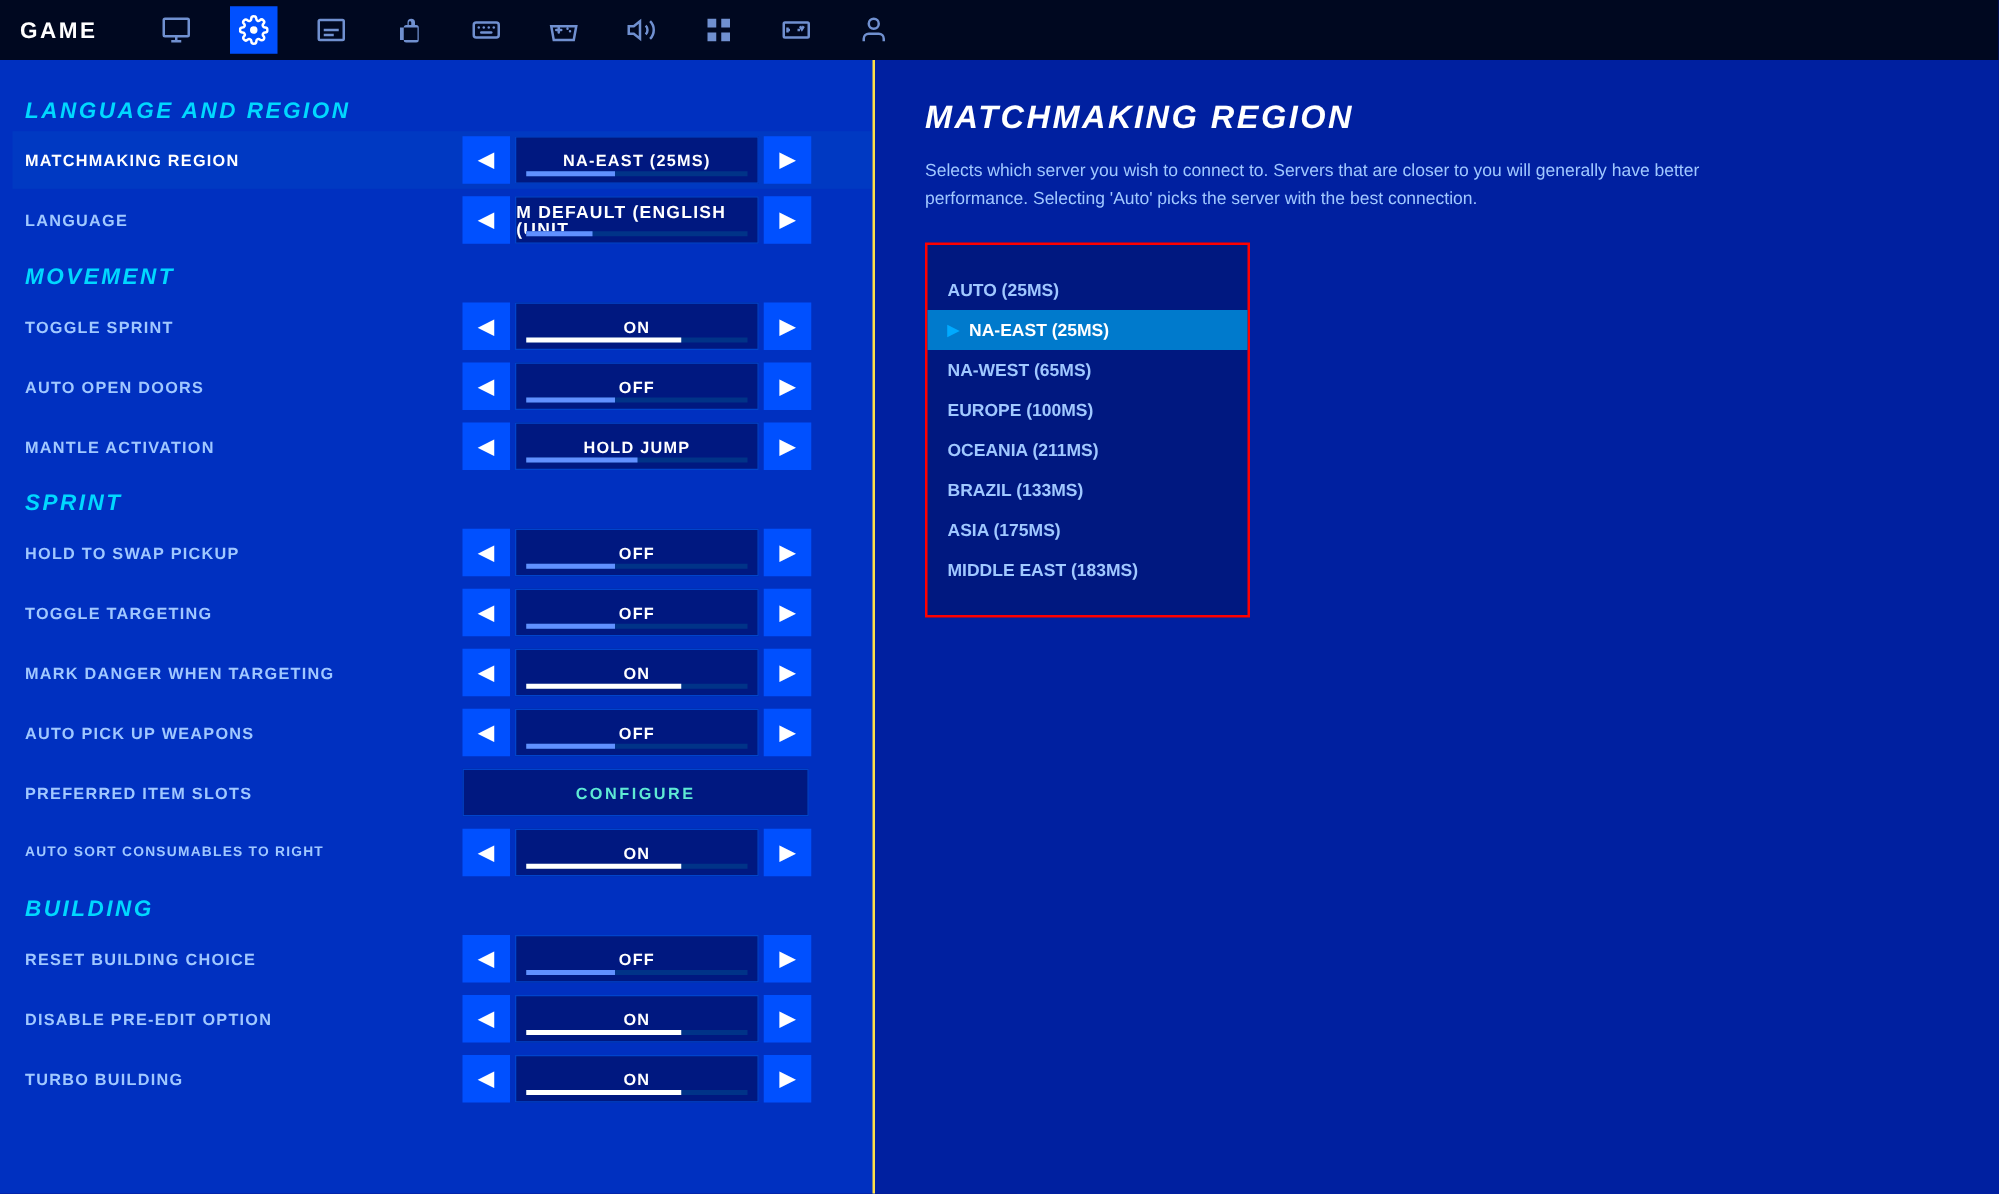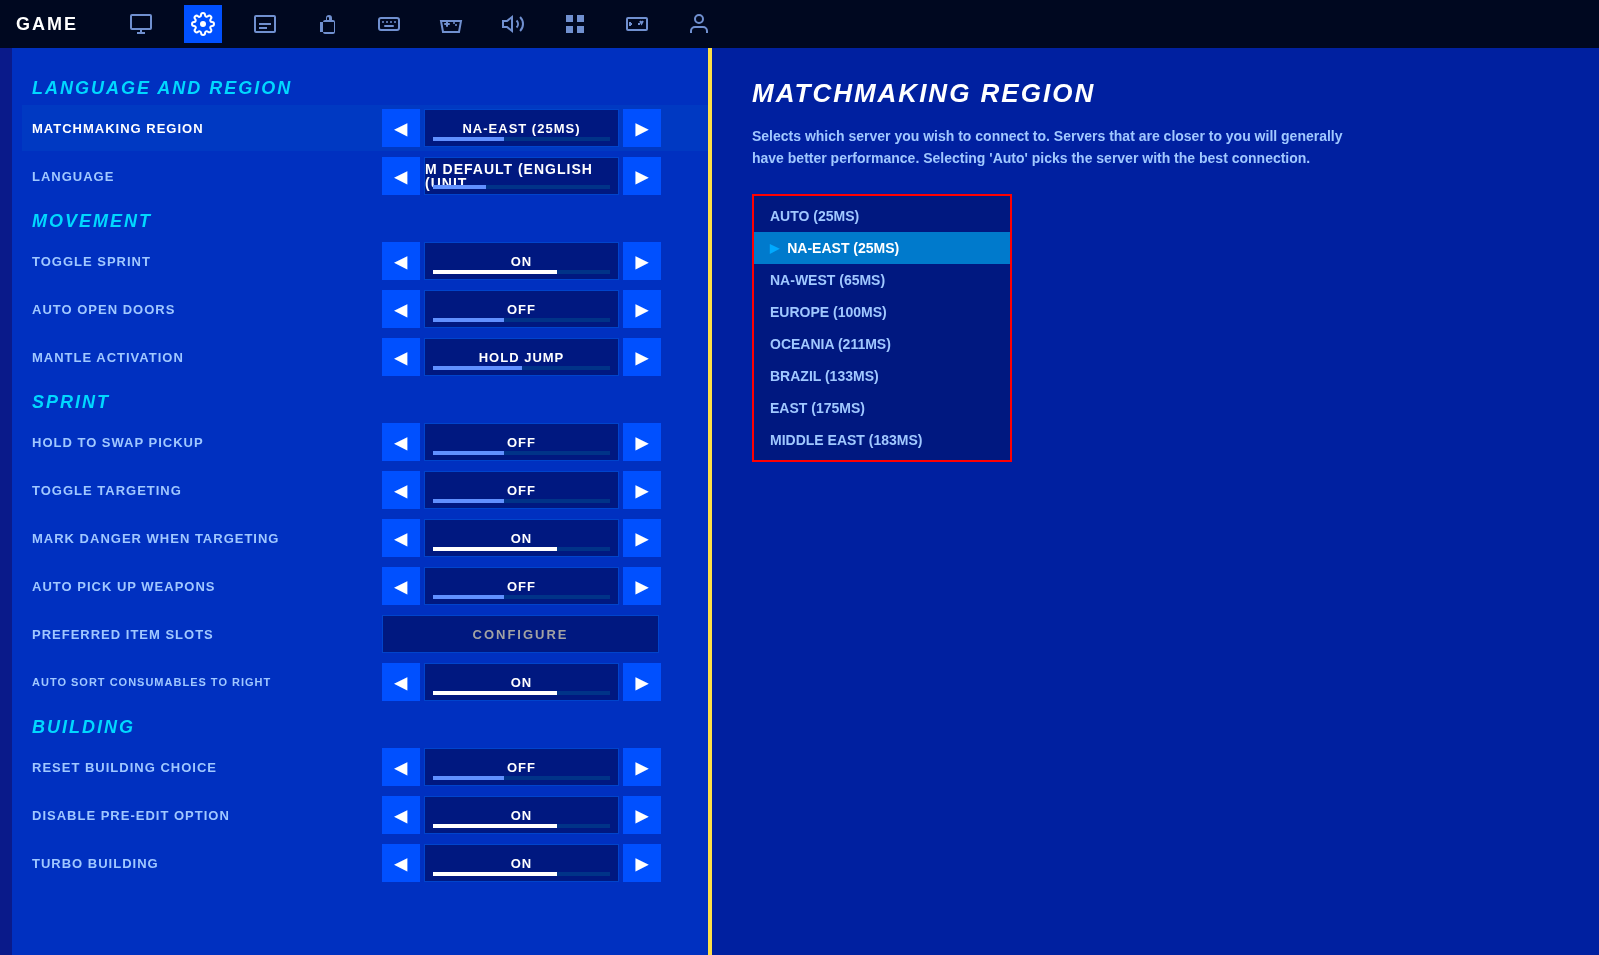--- a/index.html
+++ b/index.html
@@ -58,22 +58,21 @@
       height: calc(955px - 48px);
     }
 
     
     .left-panel {
       width: 700px;
       min-width: 700px;
       background: #0030c0;
       padding: 20px 0 20px 10px;
       overflow-y: auto;
-      border-right: 4px solid #fde047;
-      margin-left: 12px;
+      border-right: 2px solid #fde047;
     }
 
     .section-header {
       color: #00d8ff;
       font-size: 18px;
       font-weight: 900;
       font-style: italic;
       letter-spacing: 2px;
       padding: 10px 10px 6px 10px;
     }
@@ -156,21 +155,21 @@
     .configure-box {
       width: 277px;
       height: 38px;
       background: #001880;
       border: 1px solid #0044cc;
       display: flex;
       align-items: center;
       justify-content: center;
     }
     .configure-text {
-      color: #a3a3a3;
+      color: #5eead4;
       font-size: 13px;
       font-weight: 900;
       letter-spacing: 2px;
     }
 
     
     .setting-row.selected .setting-label {
       color: #fff;
     }
     .setting-row.selected {
@@ -192,27 +191,26 @@
       letter-spacing: 2px;
       margin-bottom: 16px;
     }
 
     .right-desc {
       color: #a0c8ff;
       font-size: 14px;
       line-height: 1.6;
       margin-bottom: 24px;
       max-width: 620px;
-      font-weight: bold;
     }
 
     .region-dropdown {
       border: 2px solid #ff0000;
       background: #001880;
-      padding: 4px 0;
+      padding: 20px 0;
       width: 260px;
     }
 
     .region-item {
       padding: 8px 16px;
       color: #a0c8ff;
       font-size: 14px;
       font-weight: 700;
       cursor: pointer;
       display: flex;
@@ -528,21 +526,21 @@
       <div class="region-item">
         <span>EUROPE (100MS)</span>
       </div>
       <div class="region-item">
         <span>OCEANIA (211MS)</span>
       </div>
       <div class="region-item">
         <span>BRAZIL (133MS)</span>
       </div>
       <div class="region-item">
-        <span>EAST (175MS)</span>
+        <span>ASIA (175MS)</span>
       </div>
       <div class="region-item">
         <span>MIDDLE EAST (183MS)</span>
       </div>
     </div>
   </div>
 
 </div>
 
 </body></html>

